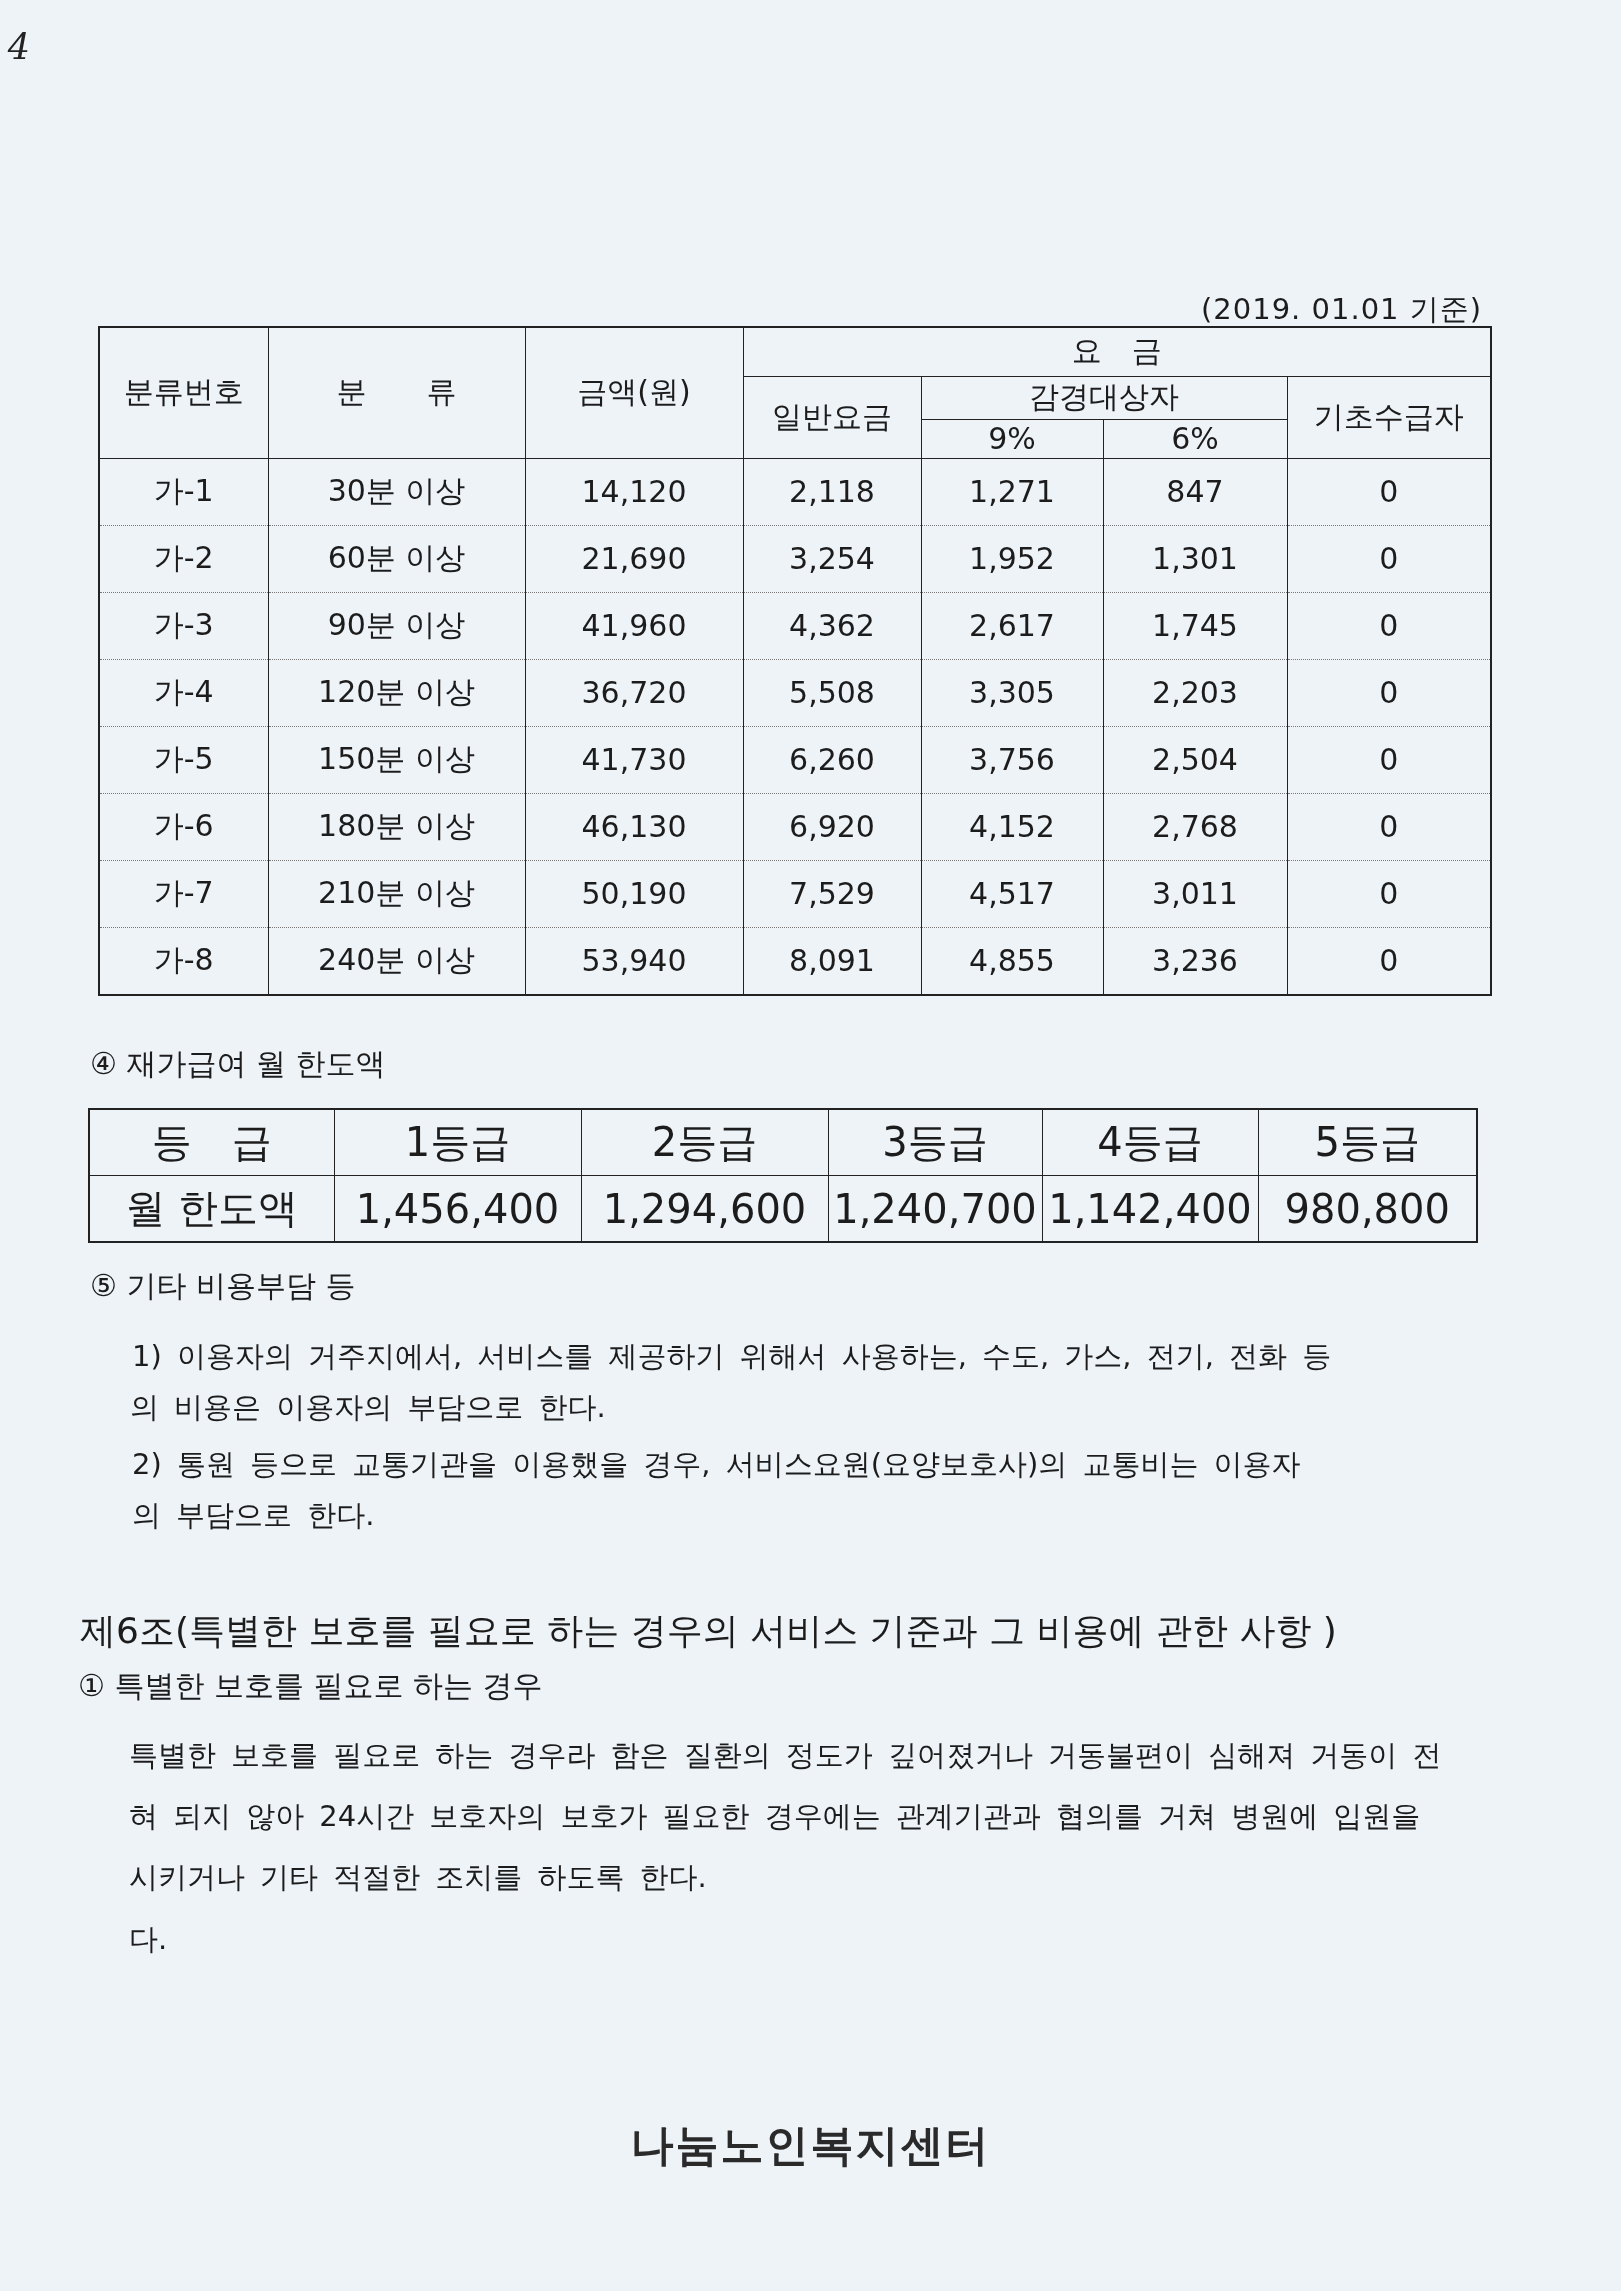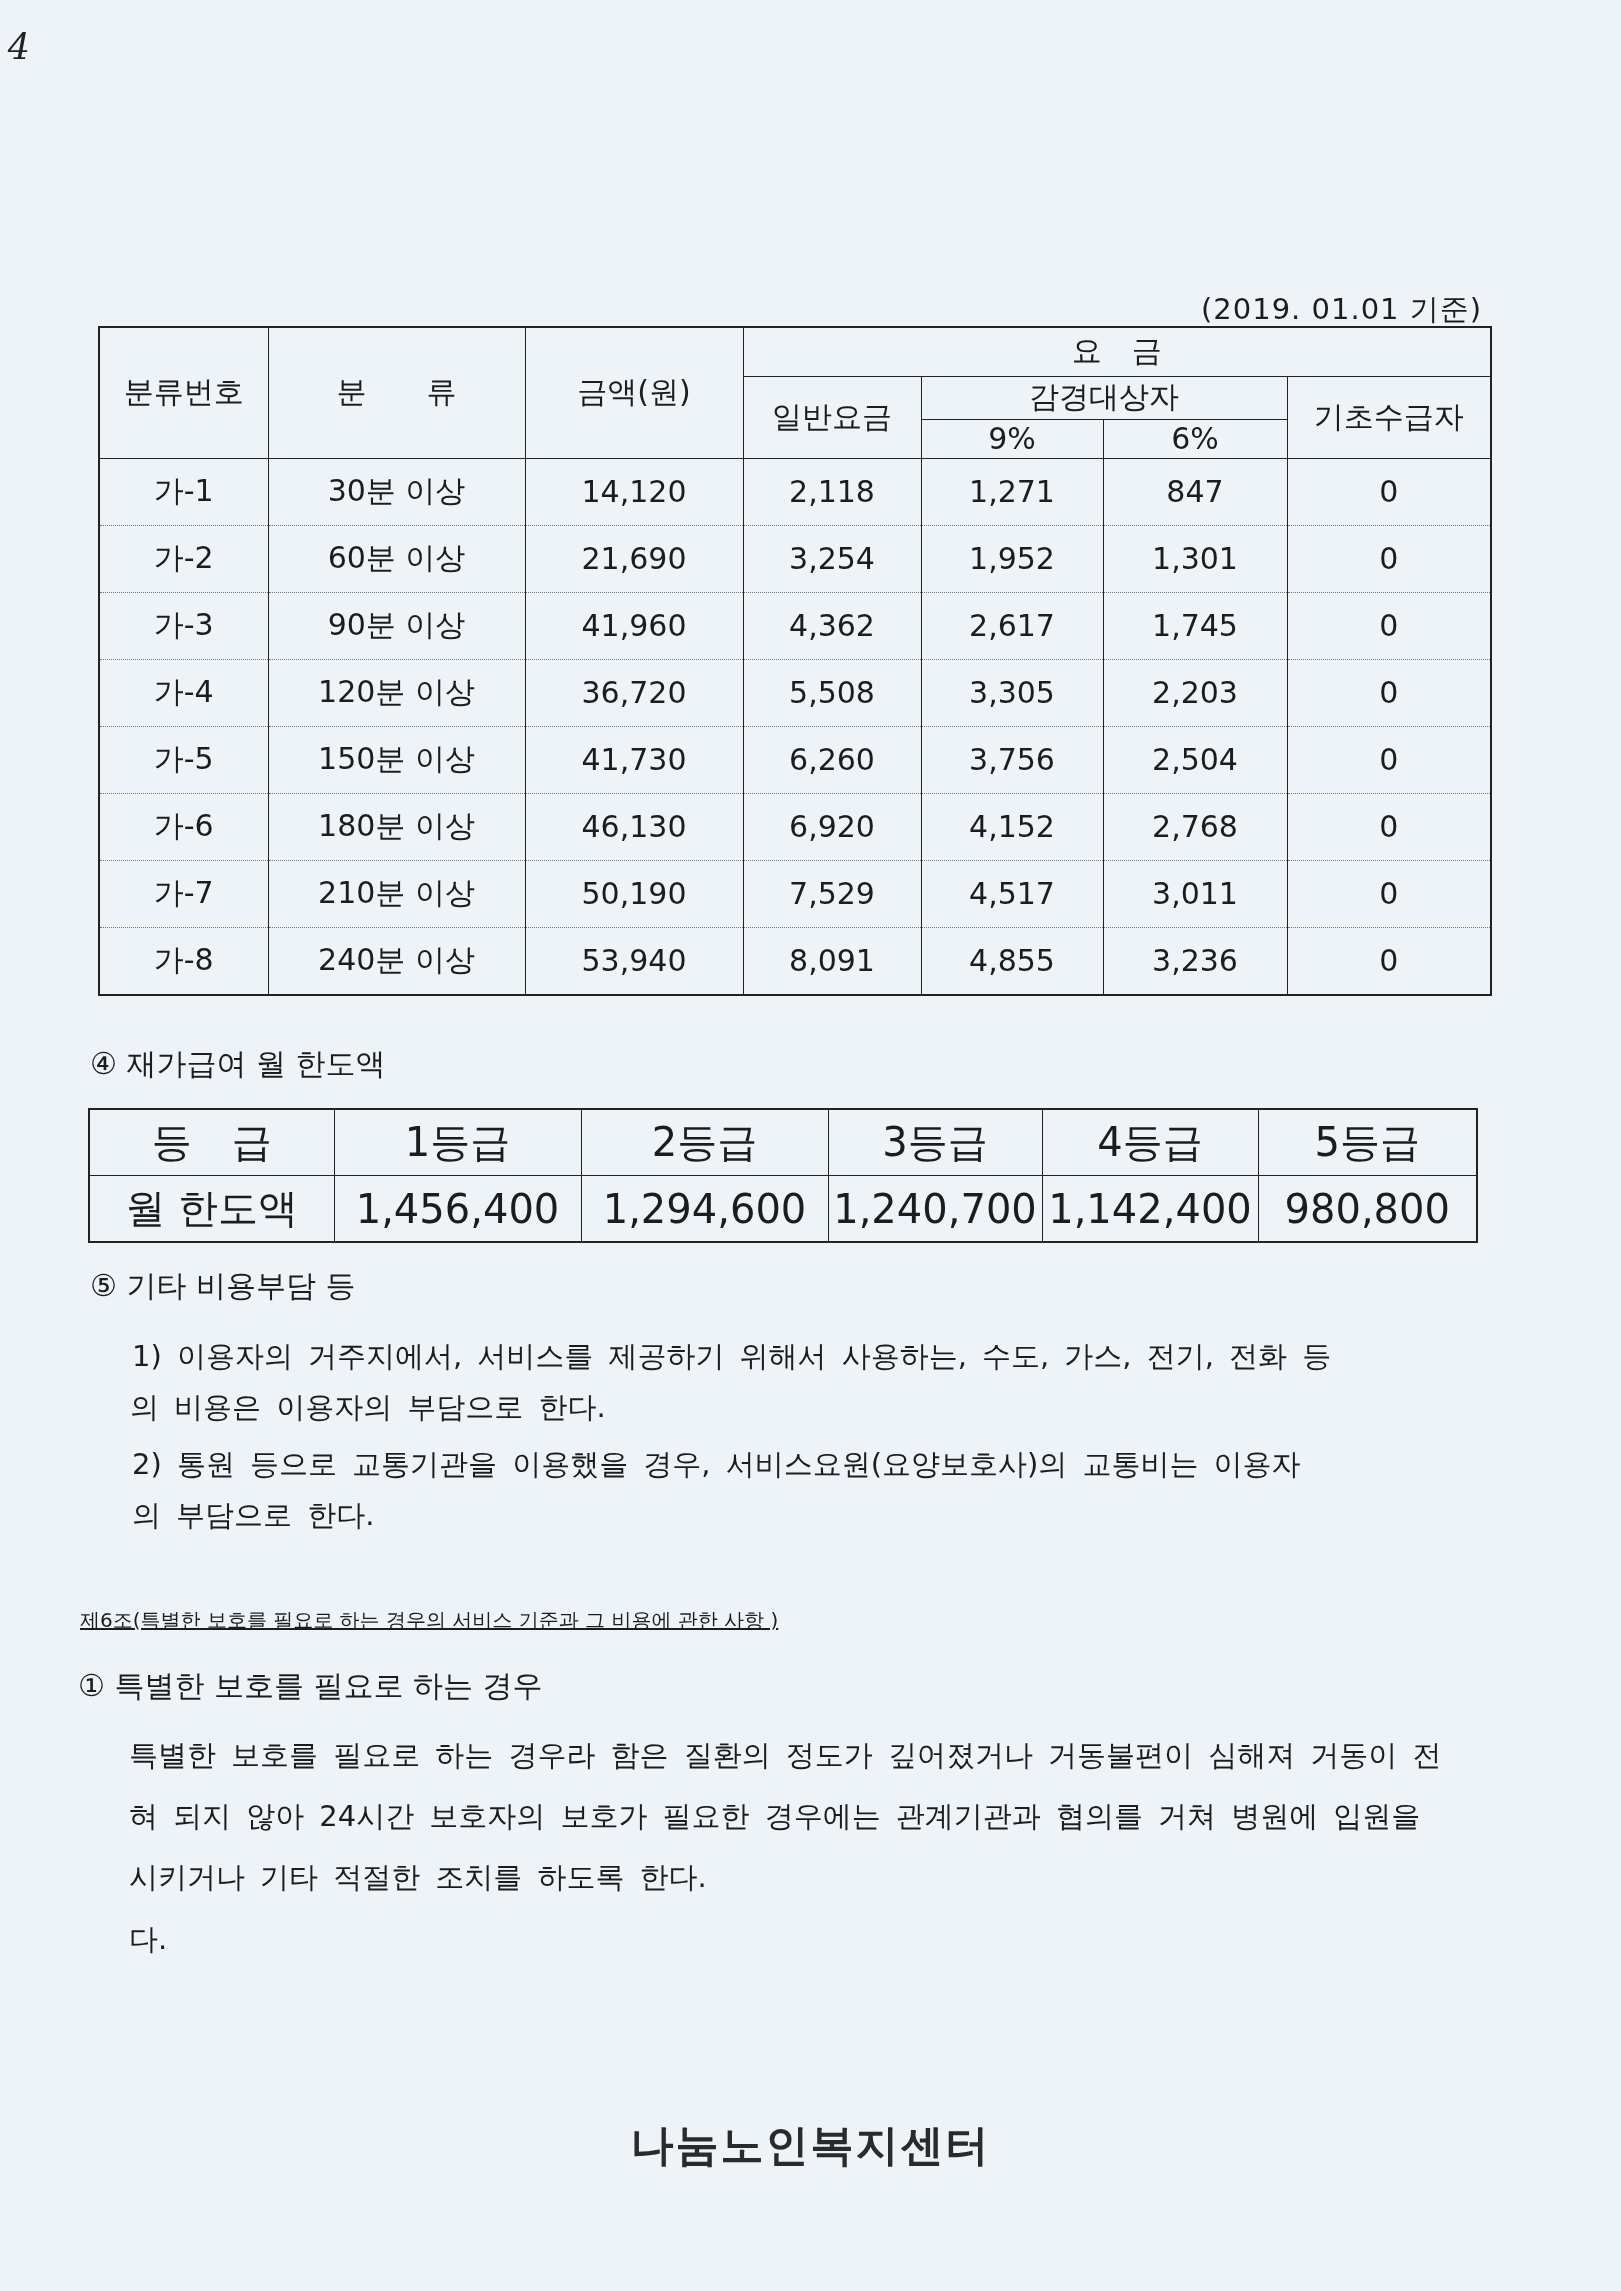--- a/index.html
+++ b/index.html
@@ -88,22 +88,21 @@
       position: absolute;
       font-size: 29px;
       line-height: 51px;
       word-spacing: 5.9px;
       text-align: justify;
     }
     .article-title {
       position: absolute;
       left: 80px;
       top: 1607px;
-      font-size: 20px;
-      text-decoration: underline;
+      font-size: 36px;
     }
     .footer-org {
       position: absolute;
       left: 0;
       width: 1621px;
       top: 2117px;
       text-align: center;
       font-family: Liberation Serif, serif;
       font-weight: bold;
       font-size: 43px;

